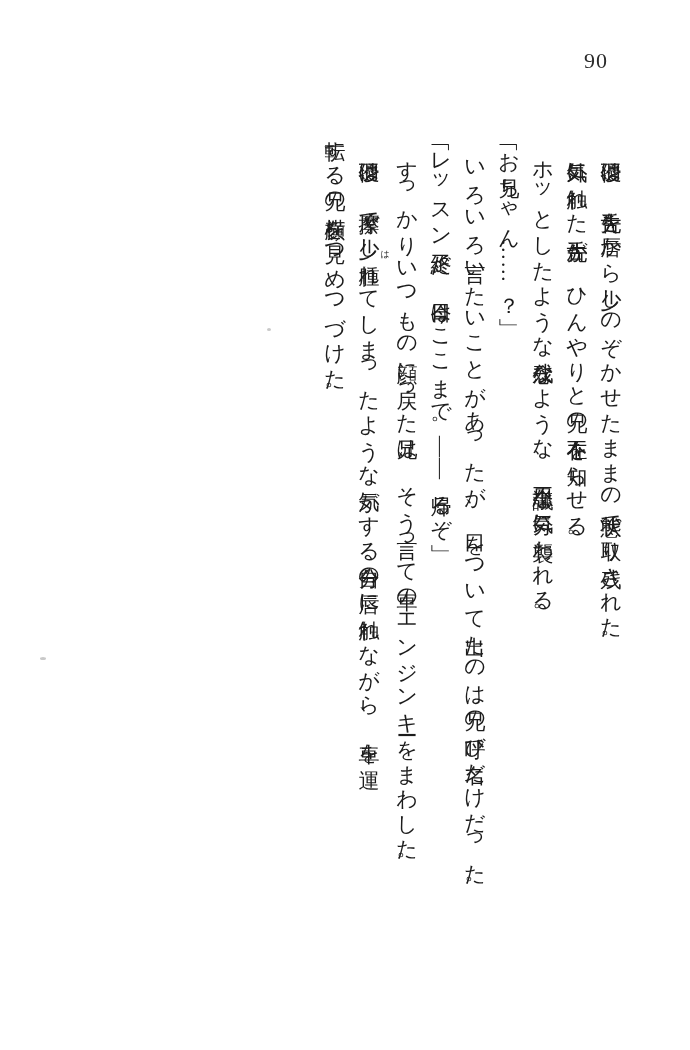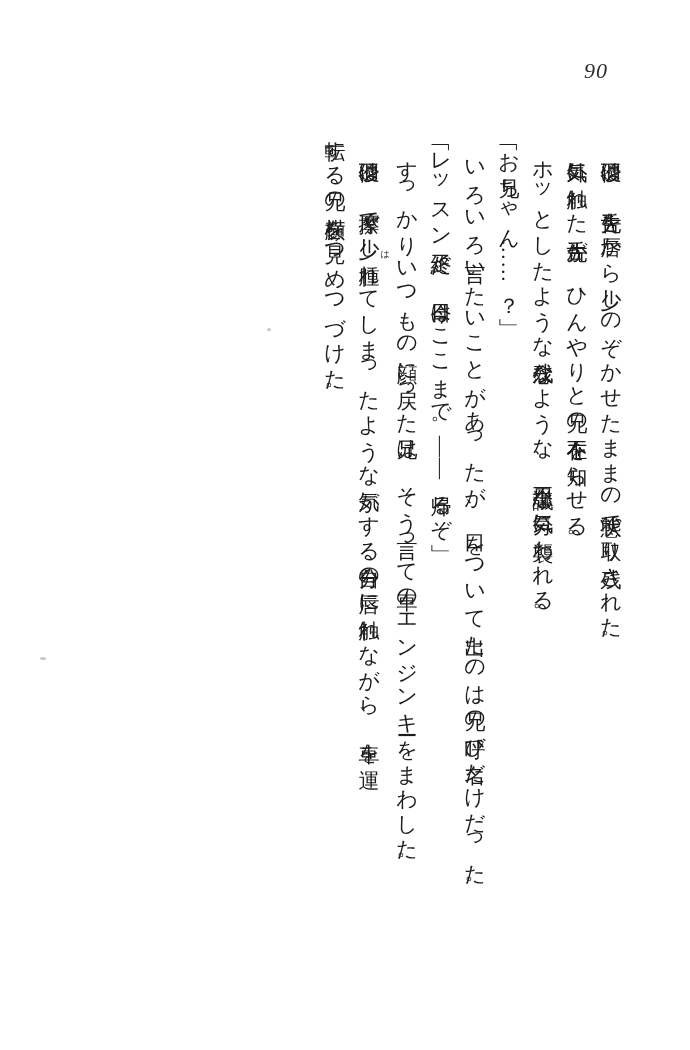--- a/index.html
+++ b/index.html
@@ -10,24 +10,23 @@
   .page {
     position: relative;
     width: 690px;
     height: 1050px;
     background: #ffffff;
     overflow: hidden;
     font-family: "Liberation Serif", "DejaVu Serif", serif;
   }
   .page-number {
     position: absolute;
-    top: 58px;
+    top: 48px;
     left: 584px;
     font-size: 22px;
-    font-style: italic;
     color: #2b2b2b;
     letter-spacing: 1px;
   }
   .text-block {
     position: absolute;
     top: 125px;
     right: 62px;
     height: 900px;
     writing-mode: vertical-rl;
     text-orientation: mixed;

